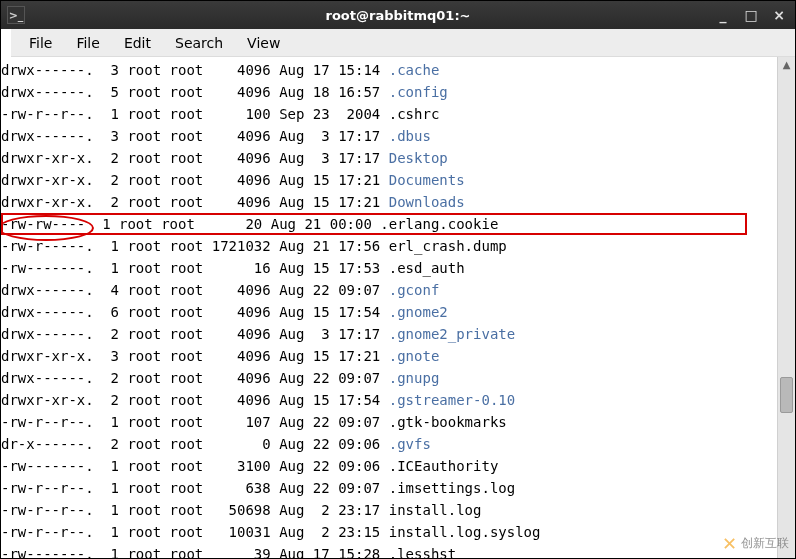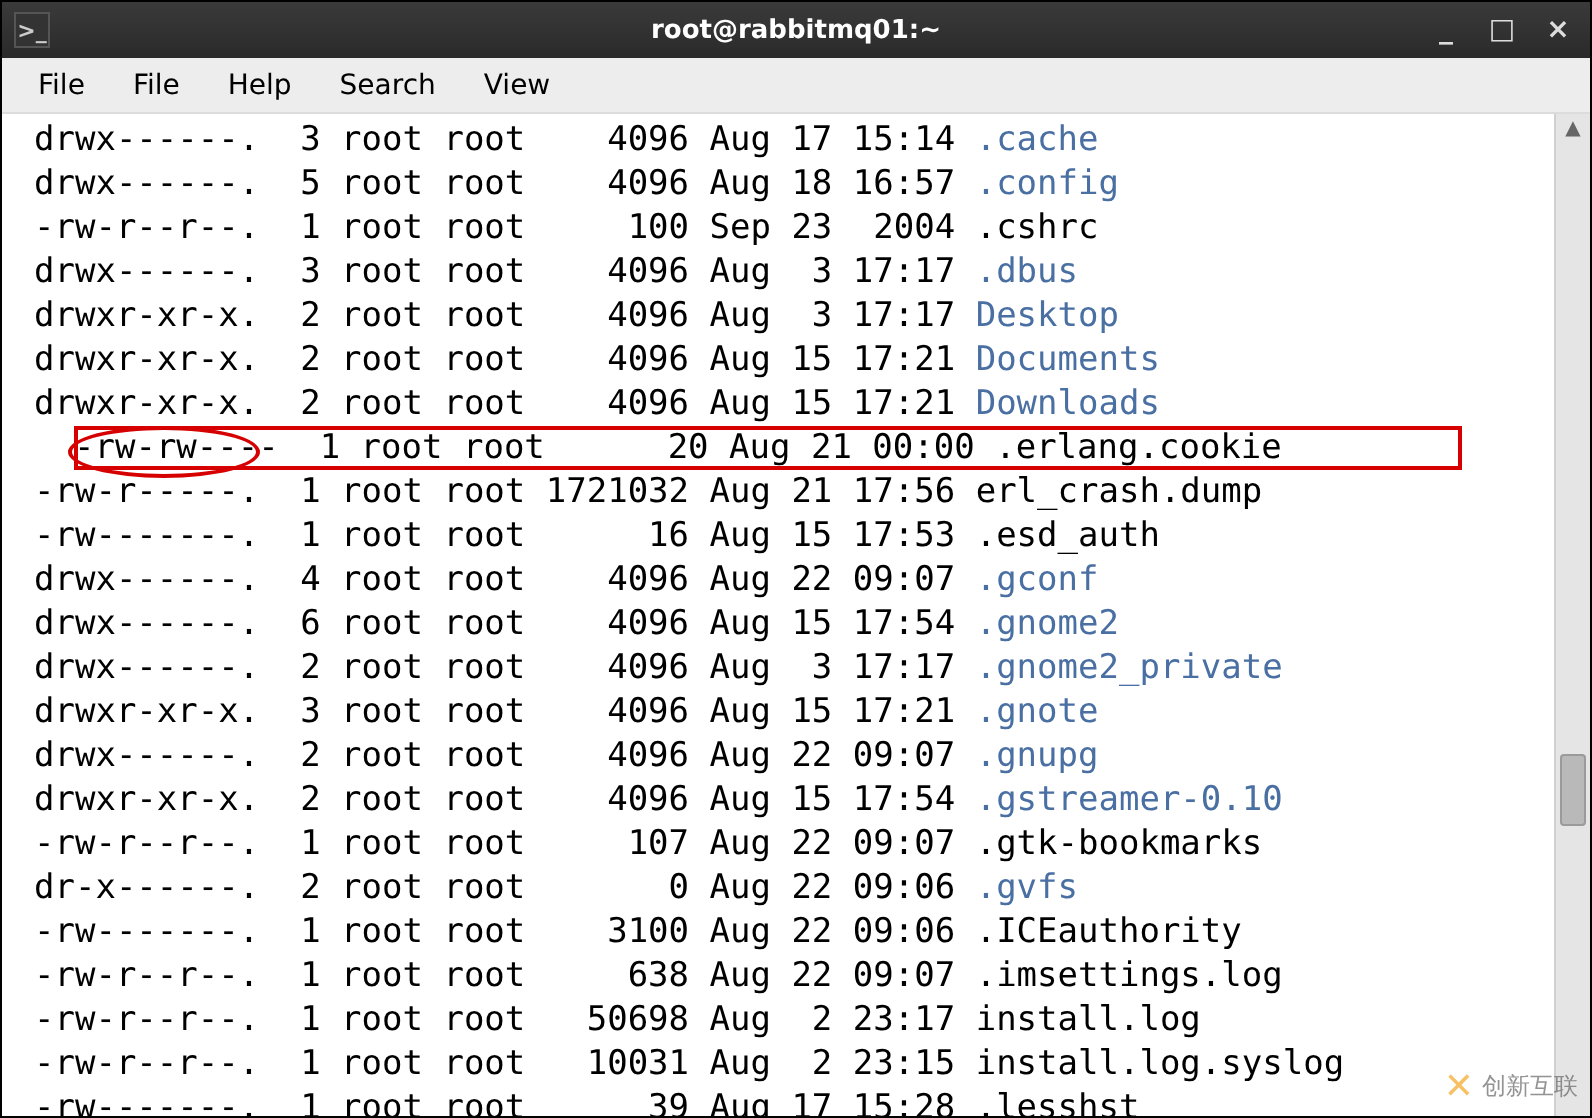--- a/index.html
+++ b/index.html
@@ -57,37 +57,38 @@
     cursor: pointer;
   }
   .menubar {
     background: #ededed;
     height: 28px;
     display: flex;
     align-items: center;
     padding: 0 6px;
     font-size: 14px;
     border-bottom: 1px solid #dcdcdc;
+    margin-left: 10px;
   }
   .menubar .menuitem {
     padding: 3px 12px;
     cursor: pointer;
   }
   .terminal-wrap {
     display: flex;
     height: calc(559px - 28px - 28px - 2px);
   }
   .terminal {
     flex: 1;
     background: #ffffff;
     color: #000;
     font-family: "DejaVu Sans Mono", monospace;
-    font-size: 17px;
+    font-size: 14px;
     line-height: 22px;
-    padding: 2px 16px;
+    padding: 2px 0;
     white-space: pre;
     overflow: hidden;
   }
   .scrollbar {
     width: 18px;
     background: #e5e5e5;
     border-left: 1px solid #d0d0d0;
     position: relative;
   }
   .scroll-thumb {
@@ -105,21 +106,20 @@
     top: 2px;
     left: 0; right: 0;
     text-align: center;
     font-size: 10px;
     color: #666;
     cursor: pointer;
   }
   .blue { color: #4a6fa3; }
   .highlight-row {
     position: relative;
-    margin-left: 20px;
   }
   .highlight-row::before {
     content: "";
     position: absolute;
     left: 0px;
     right: 30px;
     top: 0;
     bottom: 0;
     border: 2px solid #d60000;
     pointer-events: none;
@@ -165,21 +165,21 @@
   <span class="wincontrols">
     <span class="winbtn">_</span>
     <span class="winbtn">□</span>
     <span class="winbtn">×</span>
   </span>
 </div>
 
 <div class="menubar">
   <span class="menuitem">File</span>
   <span class="menuitem">File</span>
-  <span class="menuitem">Help</span>
+  <span class="menuitem">Edit</span>
   <span class="menuitem">Search</span>
   <span class="menuitem">View</span>
 </div>
 
 <div class="terminal-wrap">
   <div class="terminal" id="terminal"><div><span>drwx------.</span>  3 root root    4096 Aug 17 15:14 <span class="blue">.cache</span></div><div><span>drwx------.</span>  5 root root    4096 Aug 18 16:57 <span class="blue">.config</span></div><div><span>-rw-r--r--.</span>  1 root root     100 Sep 23  2004 <span>.cshrc</span></div><div><span>drwx------.</span>  3 root root    4096 Aug  3 17:17 <span class="blue">.dbus</span></div><div><span>drwxr-xr-x.</span>  2 root root    4096 Aug  3 17:17 <span class="blue">Desktop</span></div><div><span>drwxr-xr-x.</span>  2 root root    4096 Aug 15 17:21 <span class="blue">Documents</span></div><div><span>drwxr-xr-x.</span>  2 root root    4096 Aug 15 17:21 <span class="blue">Downloads</span></div><div class="highlight-row"><span class="perm-ellipse">-rw-rw----</span>  1 root root      20 Aug 21 00:00 <span>.erlang.cookie</span></div><div><span>-rw-r-----.</span>  1 root root 1721032 Aug 21 17:56 <span>erl_crash.dump</span></div><div><span>-rw-------.</span>  1 root root      16 Aug 15 17:53 <span>.esd_auth</span></div><div><span>drwx------.</span>  4 root root    4096 Aug 22 09:07 <span class="blue">.gconf</span></div><div><span>drwx------.</span>  6 root root    4096 Aug 15 17:54 <span class="blue">.gnome2</span></div><div><span>drwx------.</span>  2 root root    4096 Aug  3 17:17 <span class="blue">.gnome2_private</span></div><div><span>drwxr-xr-x.</span>  3 root root    4096 Aug 15 17:21 <span class="blue">.gnote</span></div><div><span>drwx------.</span>  2 root root    4096 Aug 22 09:07 <span class="blue">.gnupg</span></div><div><span>drwxr-xr-x.</span>  2 root root    4096 Aug 15 17:54 <span class="blue">.gstreamer-0.10</span></div><div><span>-rw-r--r--.</span>  1 root root     107 Aug 22 09:07 <span>.gtk-bookmarks</span></div><div><span>dr-x------.</span>  2 root root       0 Aug 22 09:06 <span class="blue">.gvfs</span></div><div><span>-rw-------.</span>  1 root root    3100 Aug 22 09:06 <span>.ICEauthority</span></div><div><span>-rw-r--r--.</span>  1 root root     638 Aug 22 09:07 <span>.imsettings.log</span></div><div><span>-rw-r--r--.</span>  1 root root   50698 Aug  2 23:17 <span>install.log</span></div><div><span>-rw-r--r--.</span>  1 root root   10031 Aug  2 23:15 <span>install.log.syslog</span></div><div><span>-rw-------.</span>  1 root root      39 Aug 17 15:28 <span>.lesshst</span></div></div>
   <div class="scrollbar">
     <div class="scroll-arrow-up">▲</div>
     <div class="scroll-thumb"></div>
   </div>

